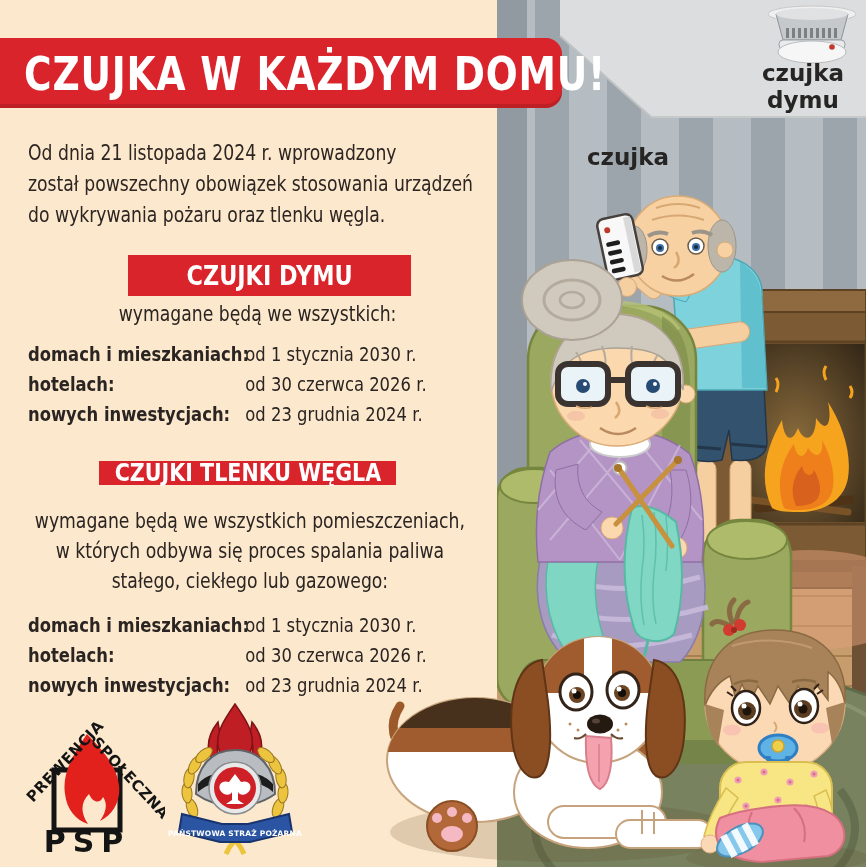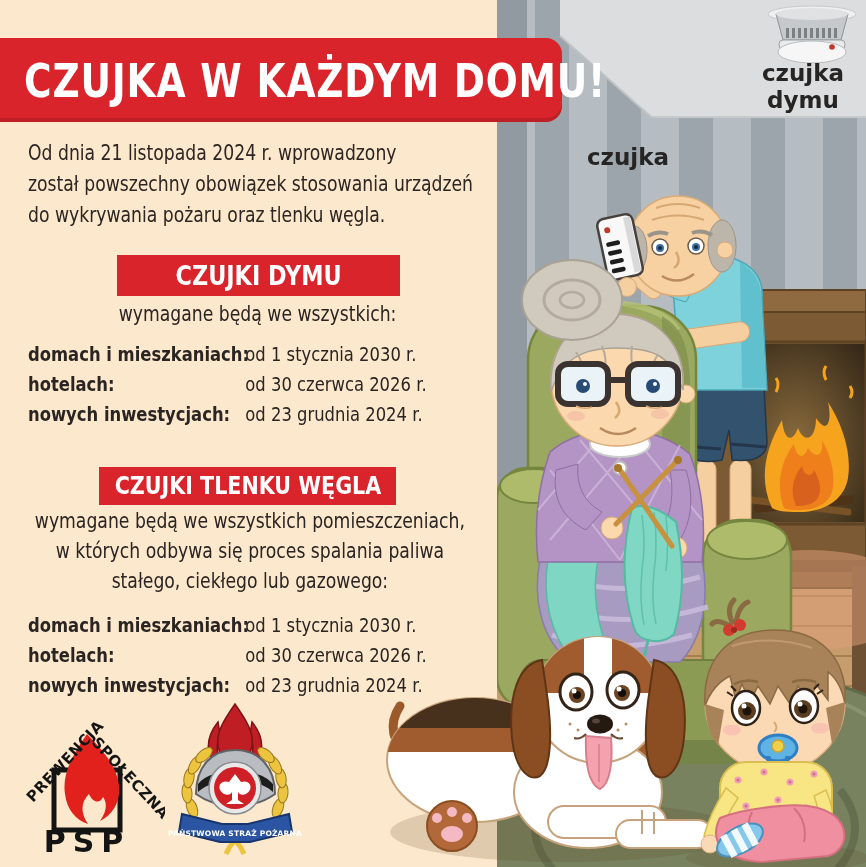--- a/index.html
+++ b/index.html
@@ -1,35 +1,35 @@
 <!DOCTYPE html>
 <html><head>
 <meta charset="utf-8">
 <style>
   html,body{margin:0;padding:0;}
   #poster{position:relative;width:866px;height:867px;background:#fce8cc;overflow:hidden;
           font-family:"DejaVu Sans","Liberation Sans",sans-serif;color:#2a2422;}
   .abs{position:absolute;}
   
-  #title-banner{left:0;top:38px;width:562px;height:84px;background:#d9242b;
+  #title-banner{left:0;top:38px;width:562px;height:70px;background:#d9242b;
       border-radius:0 16px 16px 0;display:flex;align-items:center;z-index:3;
       box-shadow:inset 0 -4px 0 rgba(0,0,0,.12);}
   #title-banner .t{display:inline-block;transform:scaleX(.8);transform-origin:0 50%;
       color:#fff;font-weight:bold;font-size:47px;letter-spacing:1px;white-space:nowrap;
       padding-left:30px;}
   
   #intro{left:28px;top:138px;width:600px;transform:scaleX(.82);transform-origin:0 0;
       font-size:21px;line-height:31px;color:#2d2522;z-index:2;}
   
   .section-banner{background:#d9242b;display:flex;align-items:center;justify-content:center;z-index:2;}
   .section-banner .t{display:inline-block;transform:scaleX(.86);transform-origin:50% 50%;
       color:#fff;font-weight:bold;white-space:nowrap;}
-  #banner-smoke{left:117px;top:255px;width:283px;height:41px;}
+  #banner-smoke{left:128px;top:255px;width:283px;height:41px;}
   #banner-smoke .t{font-size:26px;}
-  #banner-co{left:99px;top:461px;width:297px;height:38px;margin-top:6px;}
+  #banner-co{left:99px;top:461px;width:297px;height:24px;}
   #banner-co .t{font-size:24px;}
   
   #subtitle-smoke{left:28px;top:302px;width:560px;transform:scaleX(.82);transform-origin:0 0;
       text-align:center;font-size:21px;z-index:2;}
   #subtitle-co{left:8px;top:506px;width:590px;transform:scaleX(.82);transform-origin:0 0;
       text-align:center;font-size:21px;line-height:30px;z-index:2;}
   
   .req-list{left:28px;width:600px;transform:scaleX(.82);transform-origin:0 0;z-index:2;}
   #list-smoke{top:339px;}
   #list-co{top:610px;}

